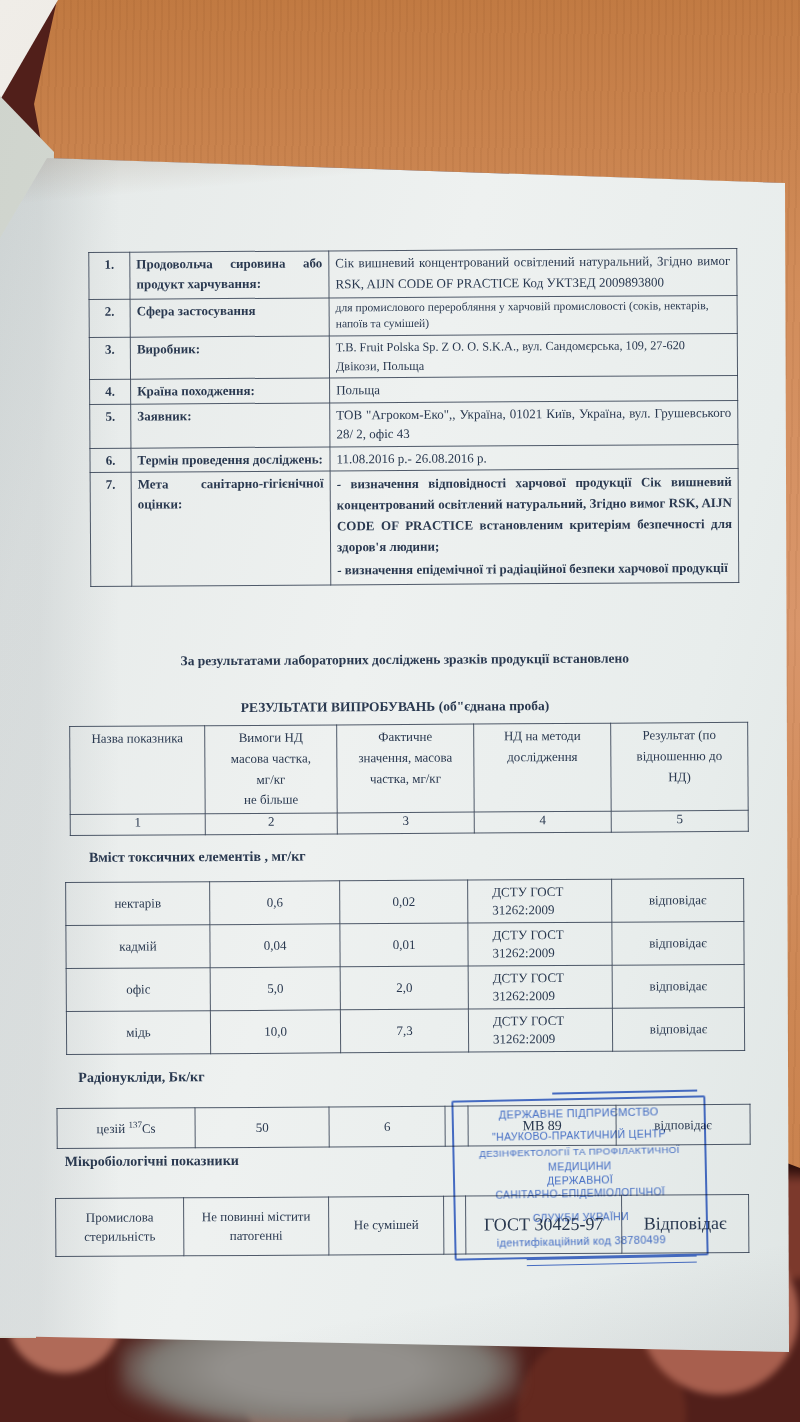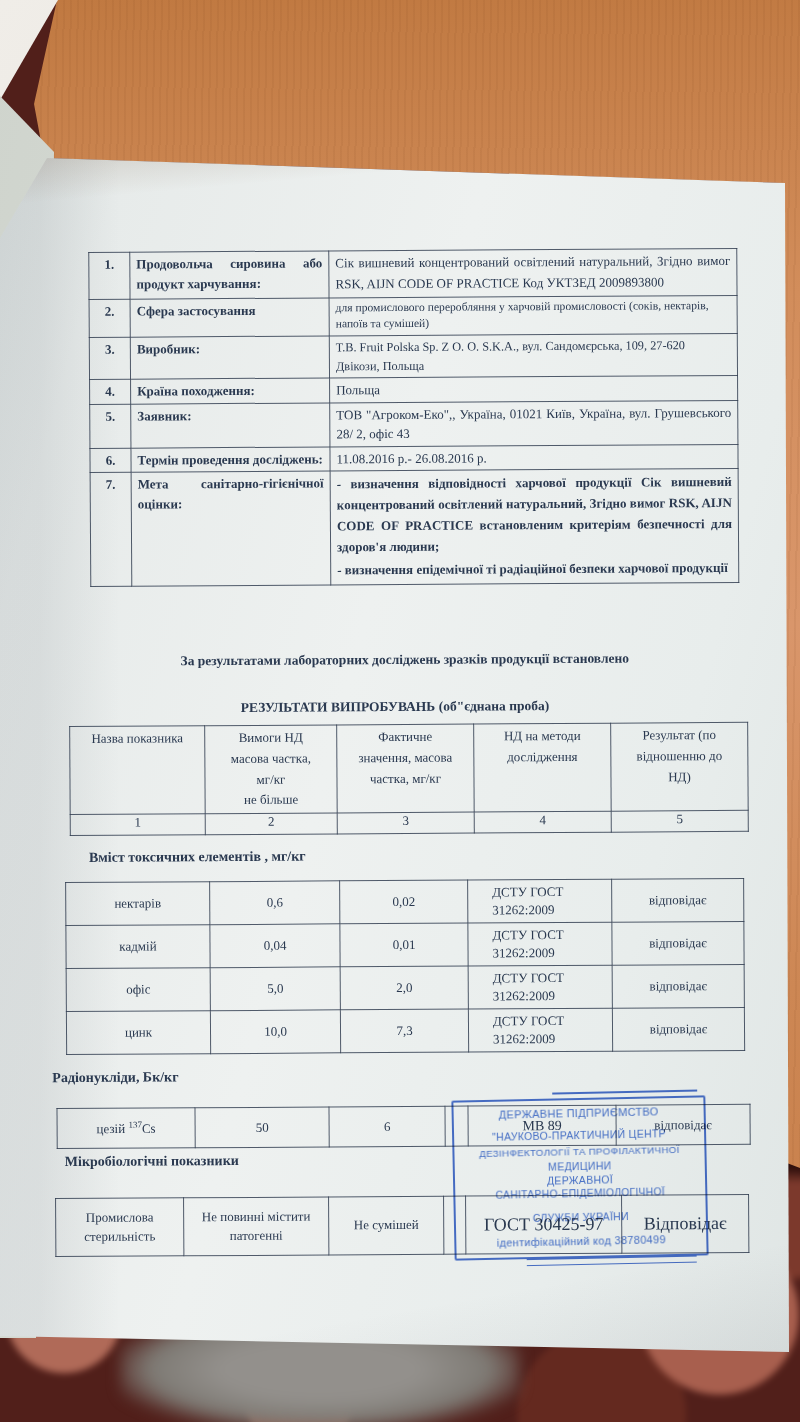--- a/index.html
+++ b/index.html
@@ -225,31 +225,31 @@
       </tr>
       <tr>
         <td>офіс</td>
         <td>5,0</td>
         <td>2,0</td>
         <td class="mth pl">ДСТУ ГОСТ
 31262:2009</td>
         <td>відповідає</td>
       </tr>
       <tr>
-        <td>цинк</td>
+        <td>мідь</td>
         <td>10,0</td>
         <td>7,3</td>
         <td class="mth pl">ДСТУ ГОСТ
 31262:2009</td>
         <td>відповідає</td>
       </tr>
     </tbody>
       </table>
 
-    <div class="abs h-left" style="left:50px;top:1068px;">Радіонукліди, Бк/кг</div>
+    <div class="abs h-left" style="left:76px;top:1068px;">Радіонукліди, Бк/кг</div>
     <table id="radio-table" class="abs" style="left:54px;top:1106px;">
       <colgroup>
           <col style="width:138px">
           <col style="width:134px">
           <col style="width:116px">
           <col style="width:23px">
           <col style="width:148px">
           <col style="width:134px">
         </colgroup>
       <tbody>

